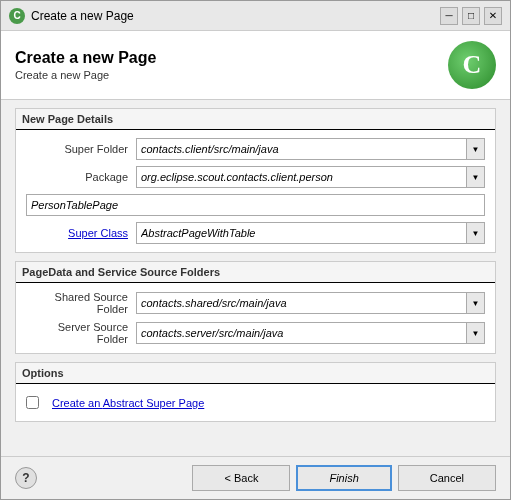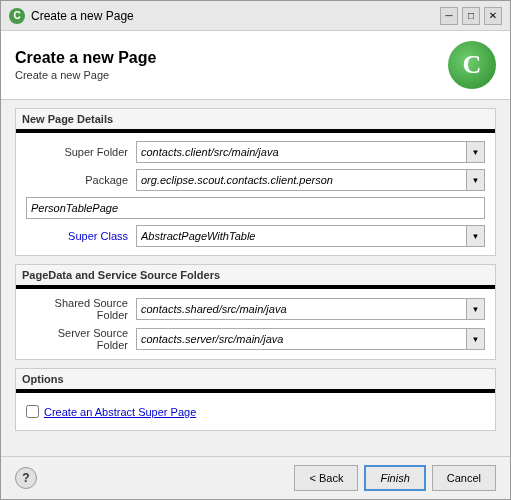--- a/index.html
+++ b/index.html
@@ -103,21 +103,21 @@
       border: 1px solid #ccc;
       margin-bottom: 8px;
       background: white;
     }
     .section-title {
       font-size: 11px;
       font-weight: bold;
       color: #333;
       padding: 4px 6px;
       background: #f5f5f5;
-      border-bottom: 4px solid #000000;
+      border-bottom: 1px solid #000000;
     }
     .section-body {
       padding: 8px 10px;
     }
     .form-row {
       display: flex;
       align-items: center;
       margin-bottom: 6px;
     }
     .form-row:last-child {
@@ -126,20 +126,21 @@
     .form-label {
       text-align: right;
       width: 110px;
       min-width: 110px;
       padding-right: 8px;
       font-size: 11px;
       color: #333;
     }
     .form-label.link {
       color: #0000cc;
+      text-decoration: underline;
       cursor: pointer;
     }
     .form-input-wrap {
       flex: 1;
       display: flex;
     }
     .form-input {
       flex: 1;
       height: 22px;
       border: 1px solid #aaa;
@@ -157,21 +158,21 @@
       background: #e8e8e8;
       display: flex;
       align-items: center;
       justify-content: center;
       cursor: pointer;
       font-size: 8px;
     }
     .checkbox-row {
       display: flex;
       align-items: center;
-      gap: 5px;
+      gap: 13px;
       padding: 4px 0;
     }
     .checkbox-row input[type=checkbox] {
       width: 13px;
       height: 13px;
     }
     .checkbox-label {
       font-size: 11px;
     }
     .checkbox-label span {
@@ -204,21 +205,21 @@
       font-weight: bold;
       cursor: pointer;
       color: #333;
     }
     .footer-right {
       display: flex;
       gap: 6px;
     }
     .btn {
       height: 26px;
-      padding: 0 14px;
+      padding: 0 31px;
       border: 1px solid #aaa;
       background: #e8e8e8;
       font-size: 11px;
       cursor: pointer;
       display: flex;
       align-items: center;
       justify-content: center;
     }
     .btn:disabled {
       color: #aaa;

